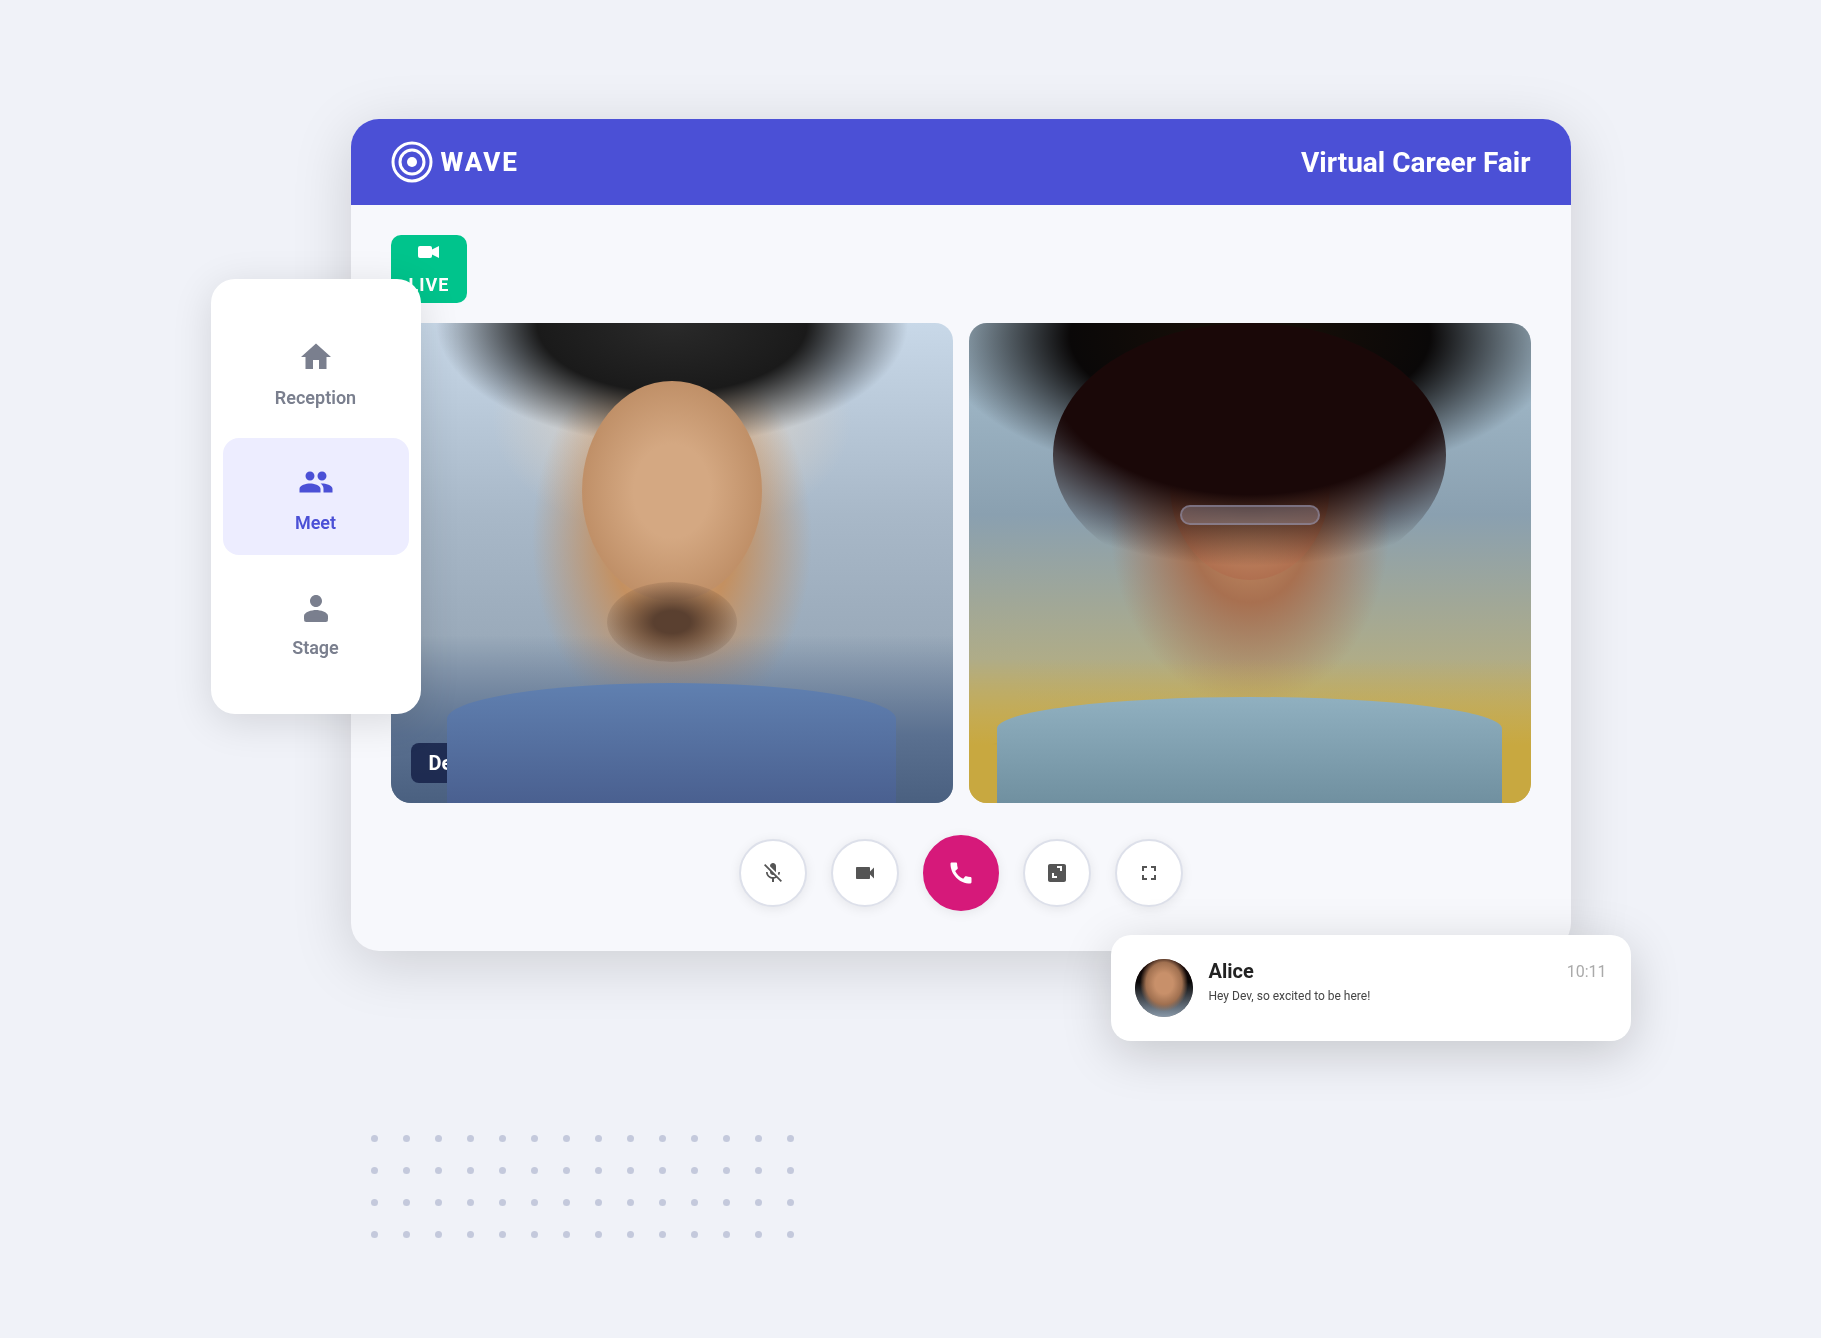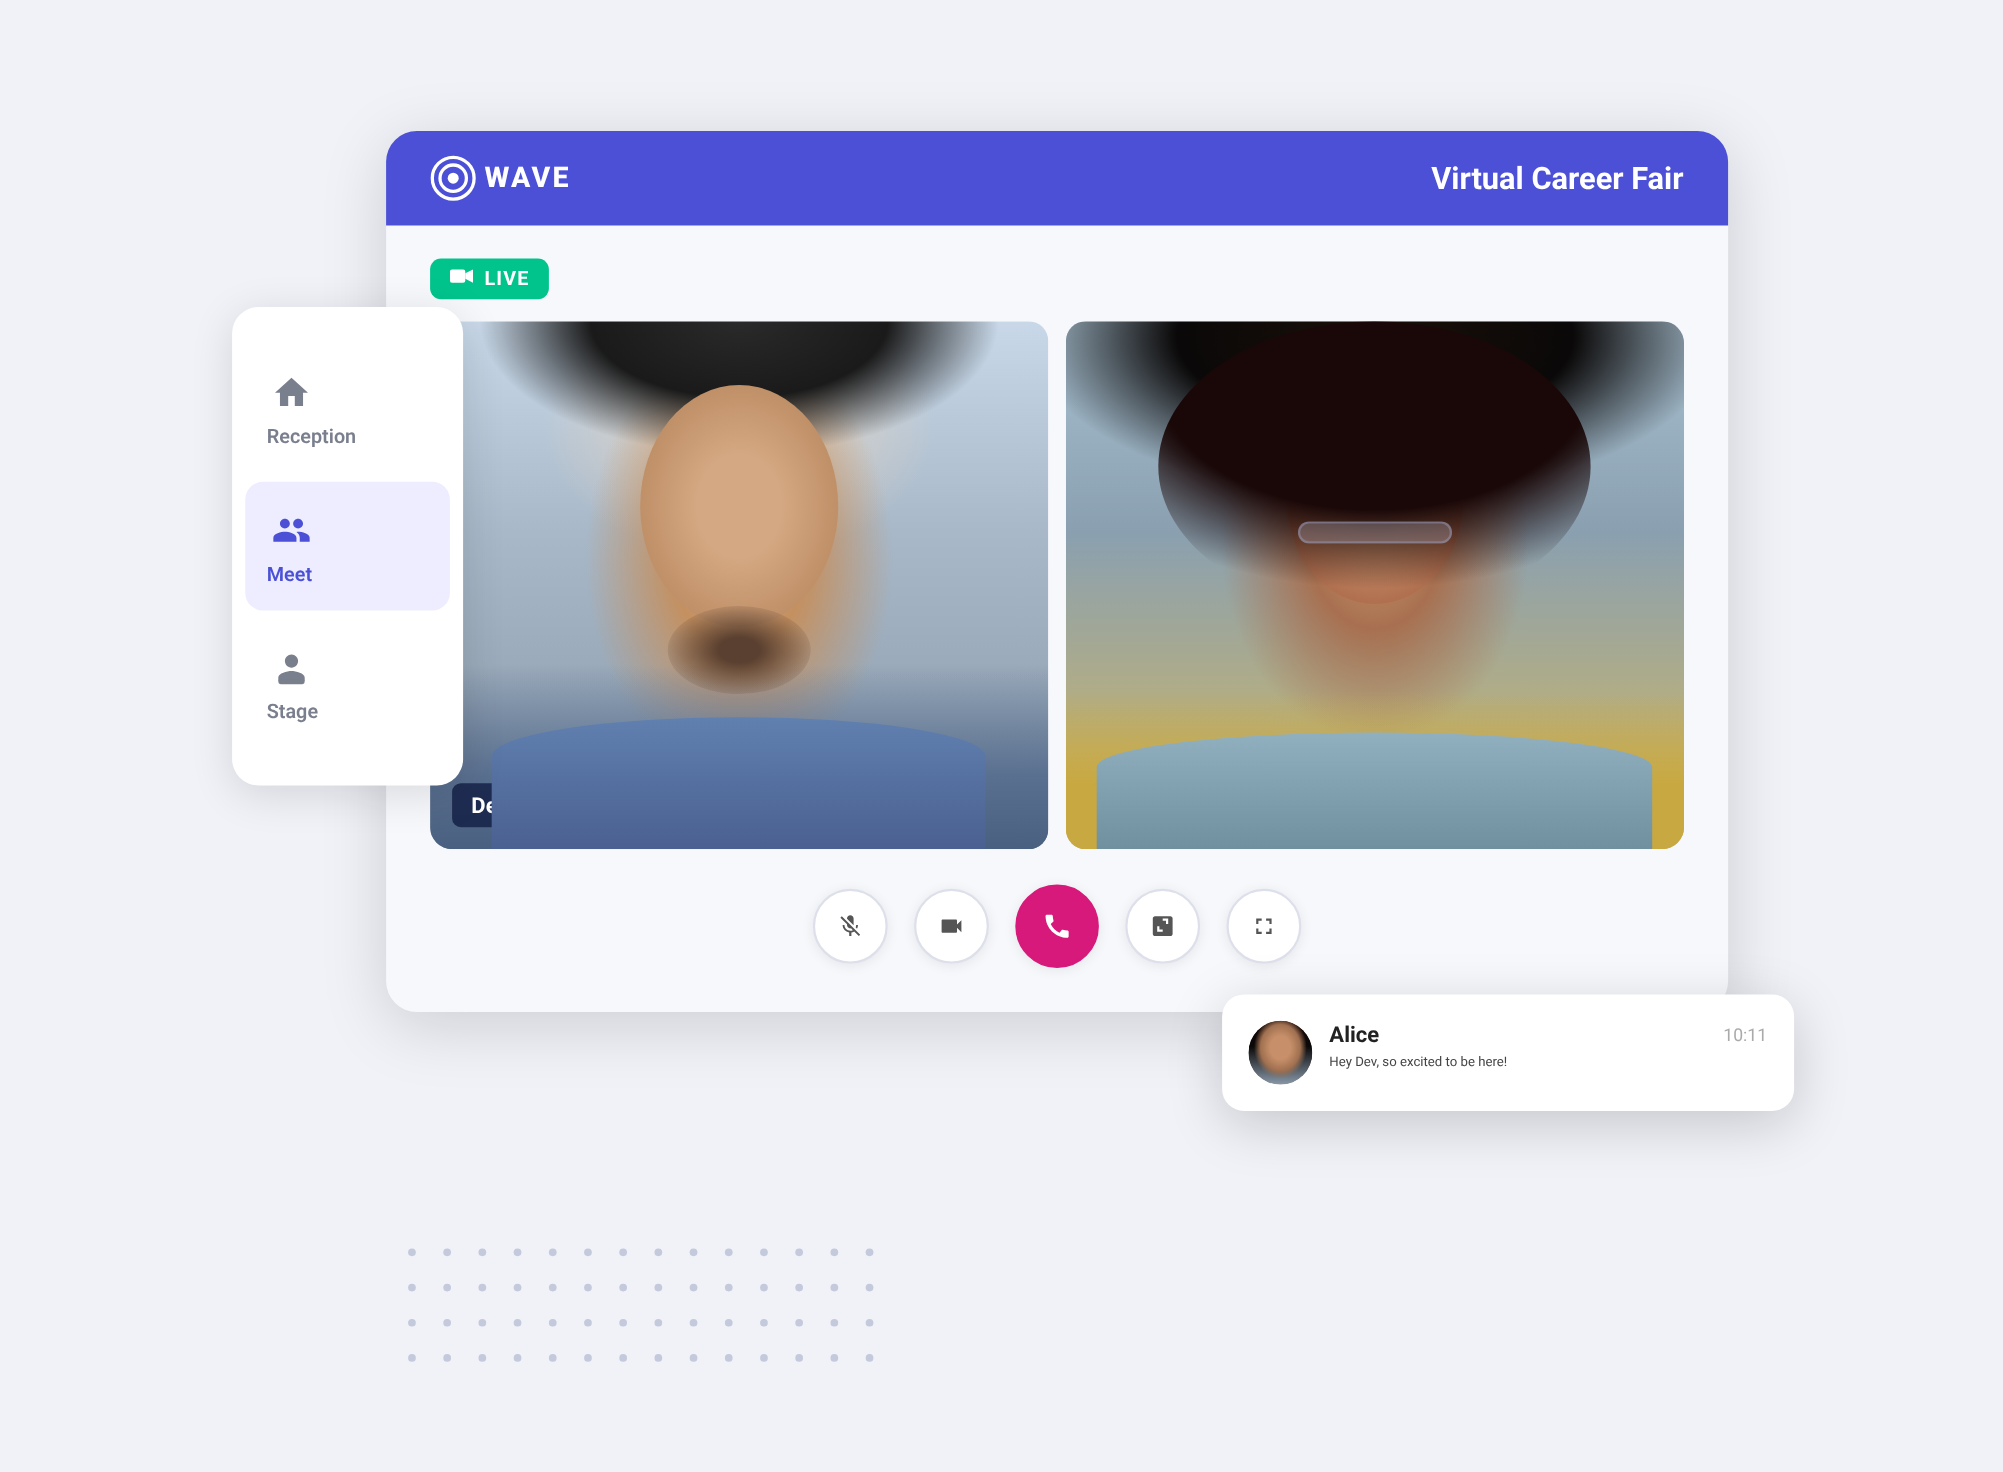--- a/index.html
+++ b/index.html
@@ -32,20 +32,21 @@
       padding: 30px 0;
       z-index: 10;
       display: flex;
       flex-direction: column;
       gap: 0;
     }
 
     .sidebar-item {
       display: flex;
       flex-direction: column;
+      align-items: center;
       padding: 22px 20px;
       cursor: pointer;
       border-radius: 16px;
       margin: 4px 12px;
       gap: 8px;
       color: #7a7f8e;
     }
 
     .sidebar-item.active {
       background: #ededff;
@@ -130,20 +131,21 @@
       align-items: center;
       gap: 10px;
       background: #00c48c;
       color: #fff;
       font-size: 18px;
       font-weight: 700;
       padding: 8px 18px;
       border-radius: 10px;
       margin-bottom: 20px;
       letter-spacing: 1px;
+      flex-direction: column;
     }
 
     .live-badge .cam-icon {
       font-size: 18px;
     }
 
     
     .video-grid {
       display: flex;
       gap: 16px;

